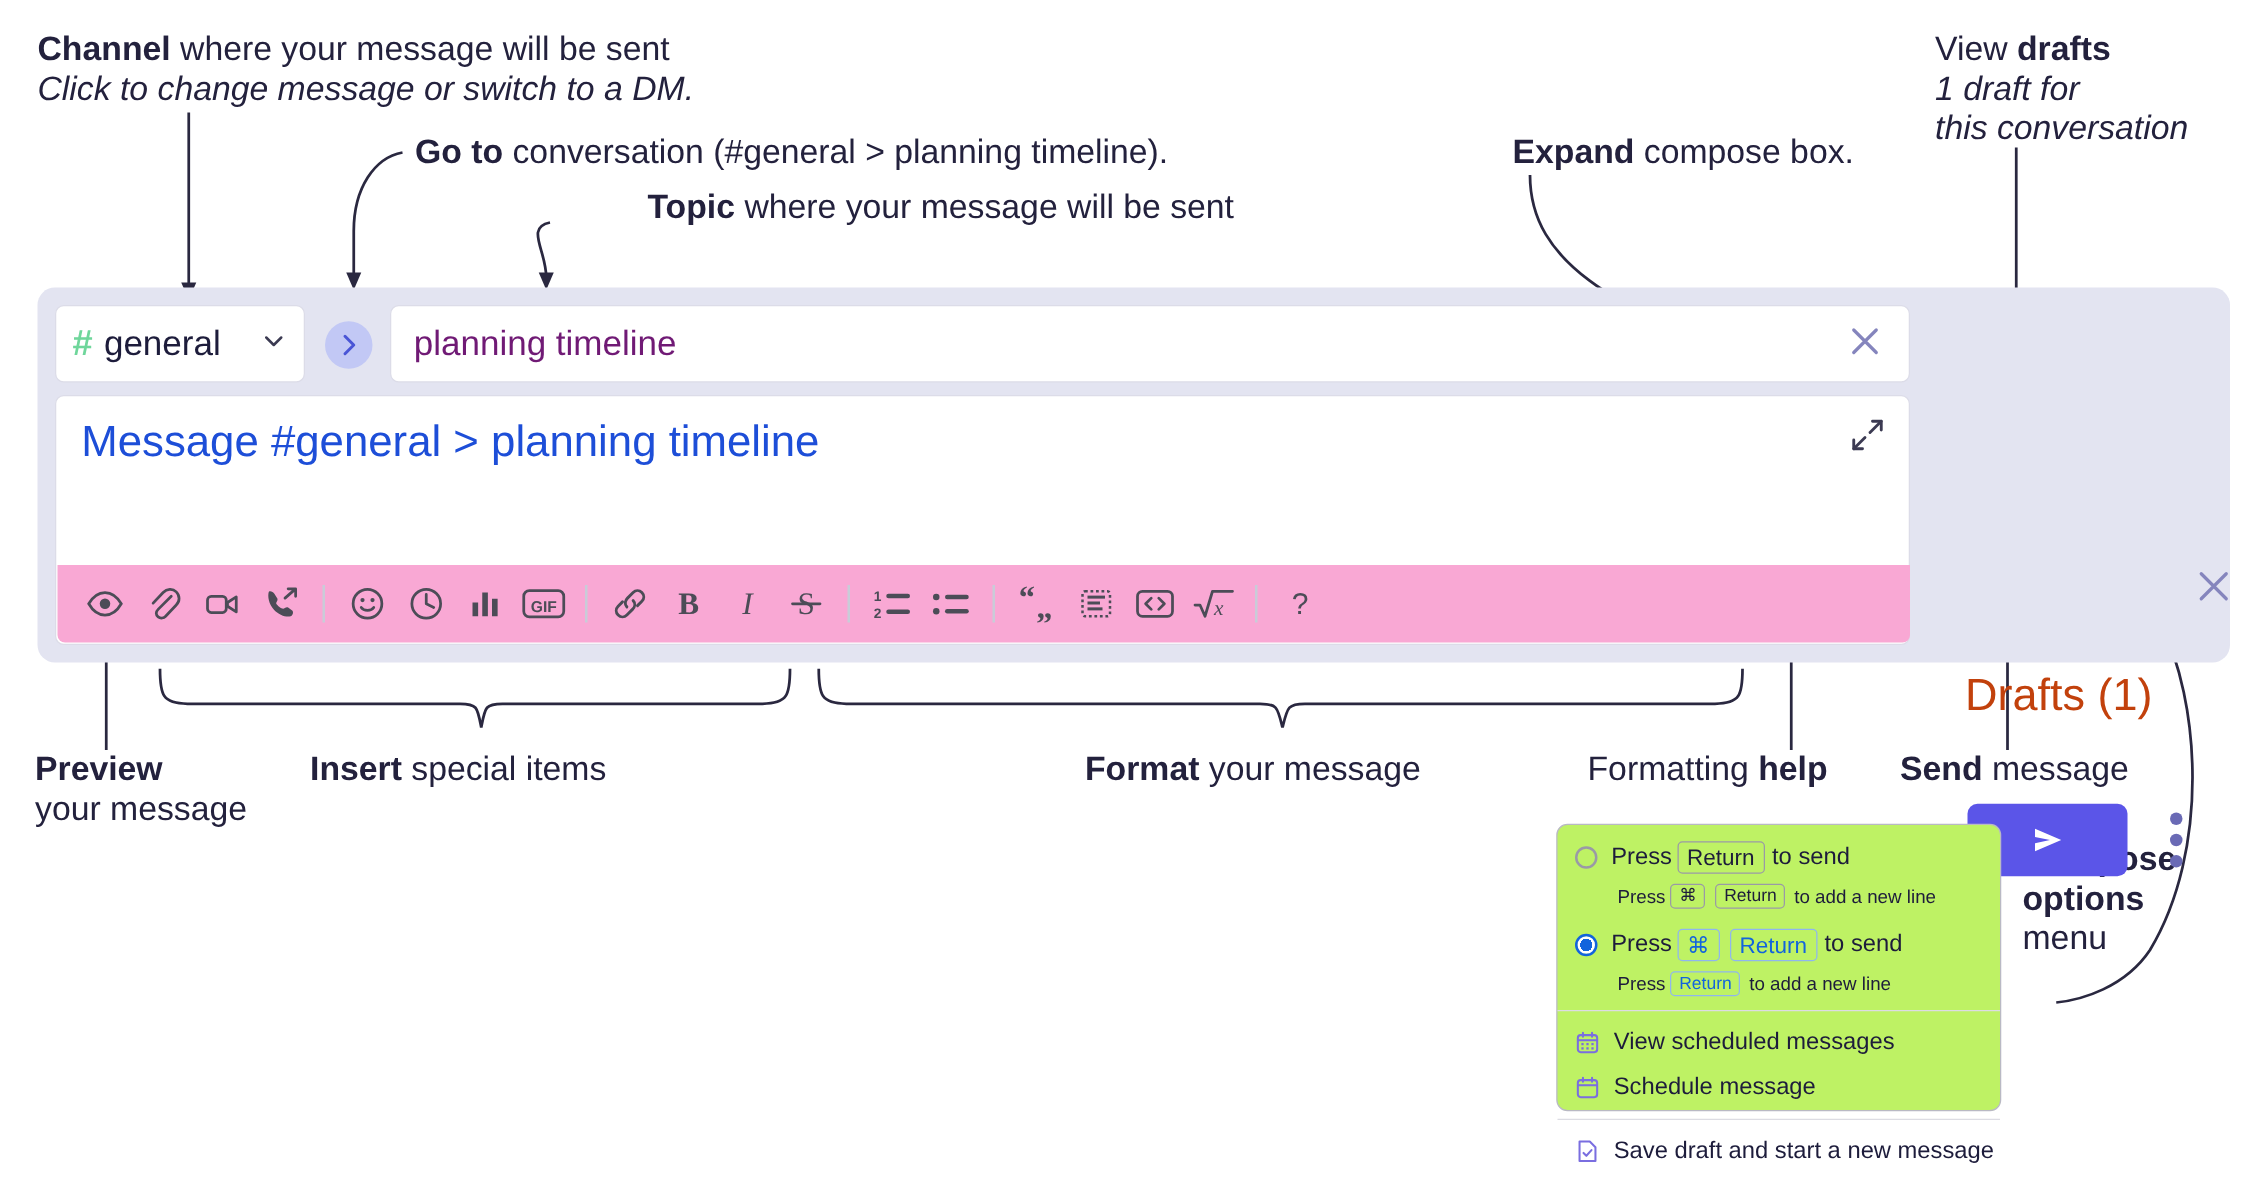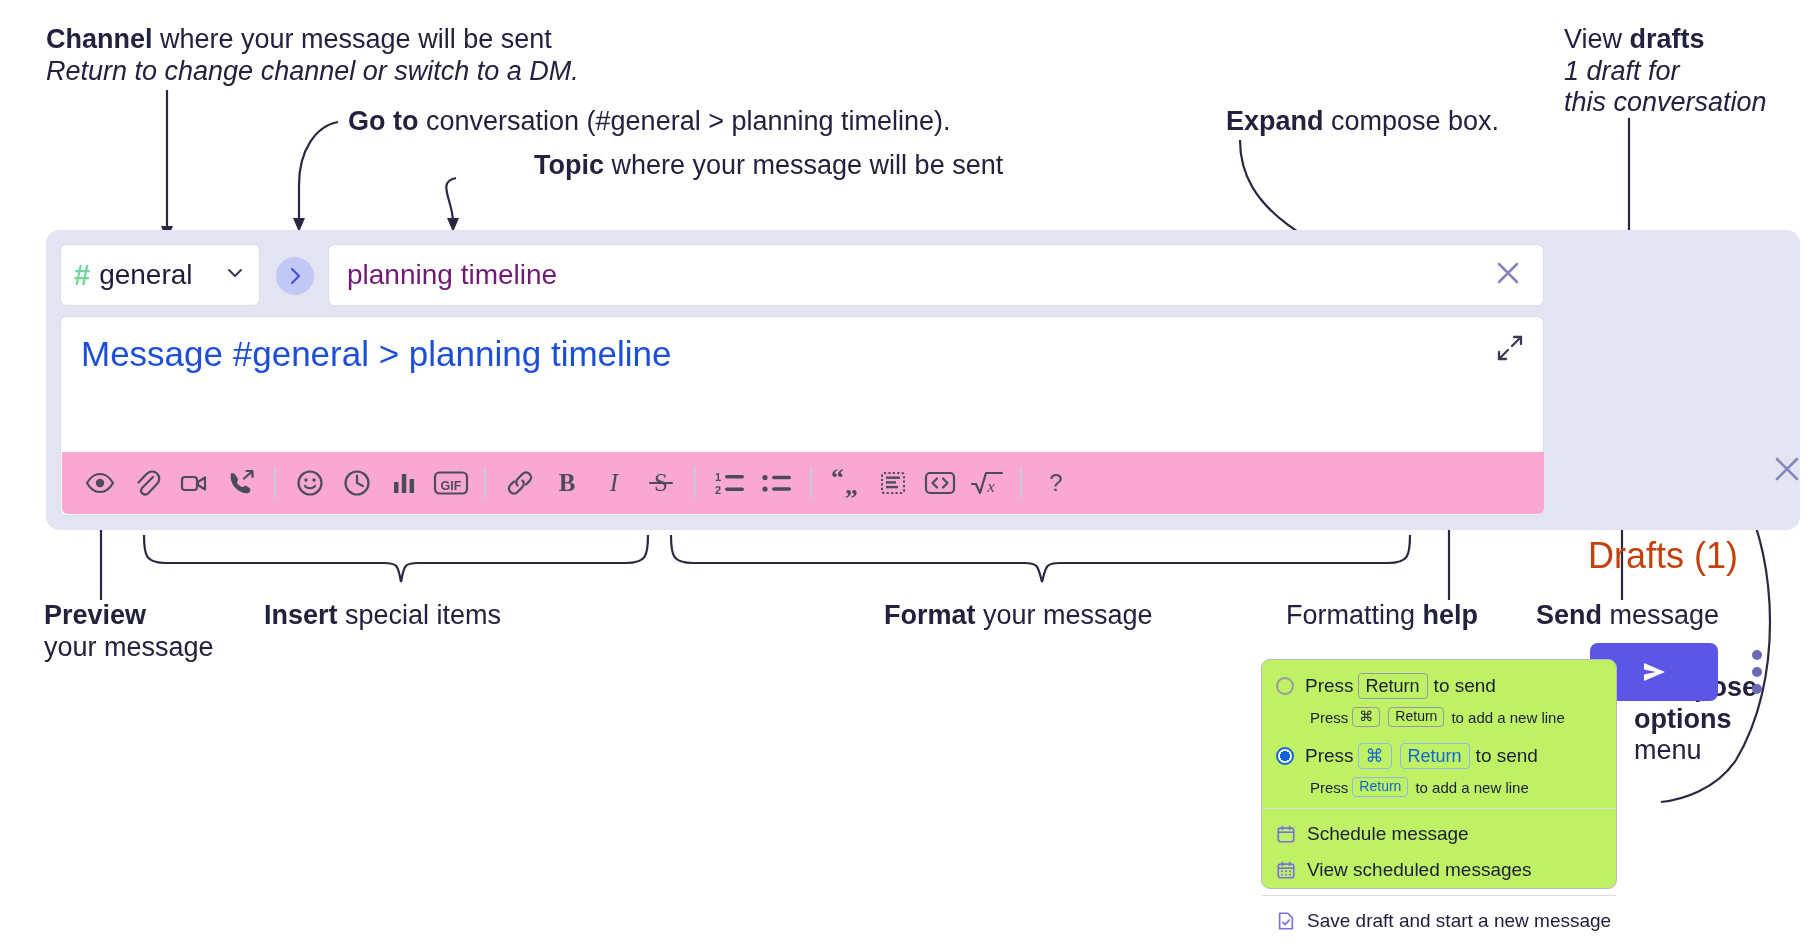--- a/index.html
+++ b/index.html
@@ -4,21 +4,21 @@
 <style>
   html,body{margin:0;padding:0;}
   body{
     width:1814px;height:944px;
     background:#ffffff;
     font-family:"Liberation Sans", sans-serif;
     color:#1d1c3b;
     position:relative;
     overflow:hidden;
   }
-  .stage{position:absolute;left:16px;top:0;width:1685px;height:944px;}
+  .stage{position:absolute;left:0;top:0;width:1685px;height:944px;}
 
   
   .ann{position:absolute;font-size:27px;line-height:1.17;color:#23213d;white-space:nowrap;}
   .ann b{font-weight:700;}
   .ann i{font-style:italic;}
 
   
   .lines{position:absolute;left:0;top:0;width:1814px;height:944px;pointer-events:none;}
 
   
@@ -151,21 +151,21 @@
     <g fill="none" stroke="#2a2840" stroke-width="2.2">
 
       <path d="M128,535 C128,556 130,563 150,563 L368,563 C382,563 382,566 385,582 C388,566 388,563 402,563 L610,563 C630,563 632,556 632,535"></path>
 
       <path d="M655,535 C655,556 657,563 677,563 L1008,563 C1022,563 1022,566 1026,582 C1030,566 1030,563 1044,563 L1372,563 C1392,563 1394,556 1394,535"></path>
     </g>
   </svg>
 
   <div class="ann" style="left:30px;top:24px;">
     <div><b>Channel</b><span> where your message will be sent</span></div>
-    <div><i>Return to change channel or switch to a DM.</i></div>
+    <div><i>Click to change message or switch to a DM.</i></div>
   </div>
 
   <div class="ann" style="left:332px;top:106px;">
     <b>Go to</b><span> conversation (#general &gt; planning timeline).</span>
   </div>
 
   <div class="ann" style="left:478px;top:150px;margin-left:40px;">
     <b>Topic</b><span> where your message will be sent</span>
   </div>
 
@@ -455,47 +455,47 @@
       <span class="rt" style="margin-left:2px">to send</span>
     </div>
 
     <div class="menu-sub">
       <span>Press</span>
       <span class="kbd sm blue">Return</span>
       <span style="margin-left:3px">to add a new line</span>
     </div>
 
     <div class="menu-div"></div>
-
-    <div class="menu-item">
-      <svg viewBox="0 0 22 22" width="20" height="20">
-        <rect x="2.5" y="4.5" width="17" height="15" rx="2.5" fill="none" stroke="#7a6ee0" stroke-width="1.8"></rect>
-        <path d="M2.5,9 L19.5,9" stroke="#7a6ee0" stroke-width="1.8"></path>
-        <path d="M7,2.5 L7,6 M15,2.5 L15,6" stroke="#7a6ee0" stroke-width="1.8" stroke-linecap="round"></path>
-      </svg>
-      <span>Schedule message</span>
-    </div>
 
     <div class="menu-item">
       <svg viewBox="0 0 22 22" width="20" height="20">
         <rect x="2.5" y="4.5" width="17" height="15" rx="2.5" fill="none" stroke="#7a6ee0" stroke-width="1.8"></rect>
         <path d="M2.5,9 L19.5,9" stroke="#7a6ee0" stroke-width="1.8"></path>
         <path d="M7,2.5 L7,6 M15,2.5 L15,6" stroke="#7a6ee0" stroke-width="1.8" stroke-linecap="round"></path>
         <g fill="#7a6ee0">
           <rect x="5.6" y="11.4" width="2" height="2"></rect>
             <rect x="10" y="11.4" width="2" height="2"></rect>
             <rect x="14.4" y="11.4" width="2" height="2"></rect>
           <rect x="5.6" y="15.2" width="2" height="2"></rect>
             <rect x="10" y="15.2" width="2" height="2"></rect>
             <rect x="14.4" y="15.2" width="2" height="2"></rect>
         </g>
       </svg>
       <span>View scheduled messages</span>
     </div>
 
+    <div class="menu-item">
+      <svg viewBox="0 0 22 22" width="20" height="20">
+        <rect x="2.5" y="4.5" width="17" height="15" rx="2.5" fill="none" stroke="#7a6ee0" stroke-width="1.8"></rect>
+        <path d="M2.5,9 L19.5,9" stroke="#7a6ee0" stroke-width="1.8"></path>
+        <path d="M7,2.5 L7,6 M15,2.5 L15,6" stroke="#7a6ee0" stroke-width="1.8" stroke-linecap="round"></path>
+      </svg>
+      <span>Schedule message</span>
+    </div>
+
     <div class="menu-div"></div>
 
     <div class="menu-item">
       <svg viewBox="0 0 22 22" width="20" height="20">
         <path d="M4,2.5 L13,2.5 L18,7.5 L18,19.5 L4,19.5 Z" fill="none" stroke="#7a6ee0" stroke-width="1.8" stroke-linejoin="round"></path>
         <path d="M7.5,12.5 L10,15 L14.5,10" fill="none" stroke="#7a6ee0" stroke-width="1.8" stroke-linecap="round" stroke-linejoin="round"></path>
       </svg>
       <span>Save draft and start a new message</span>
     </div>
 

